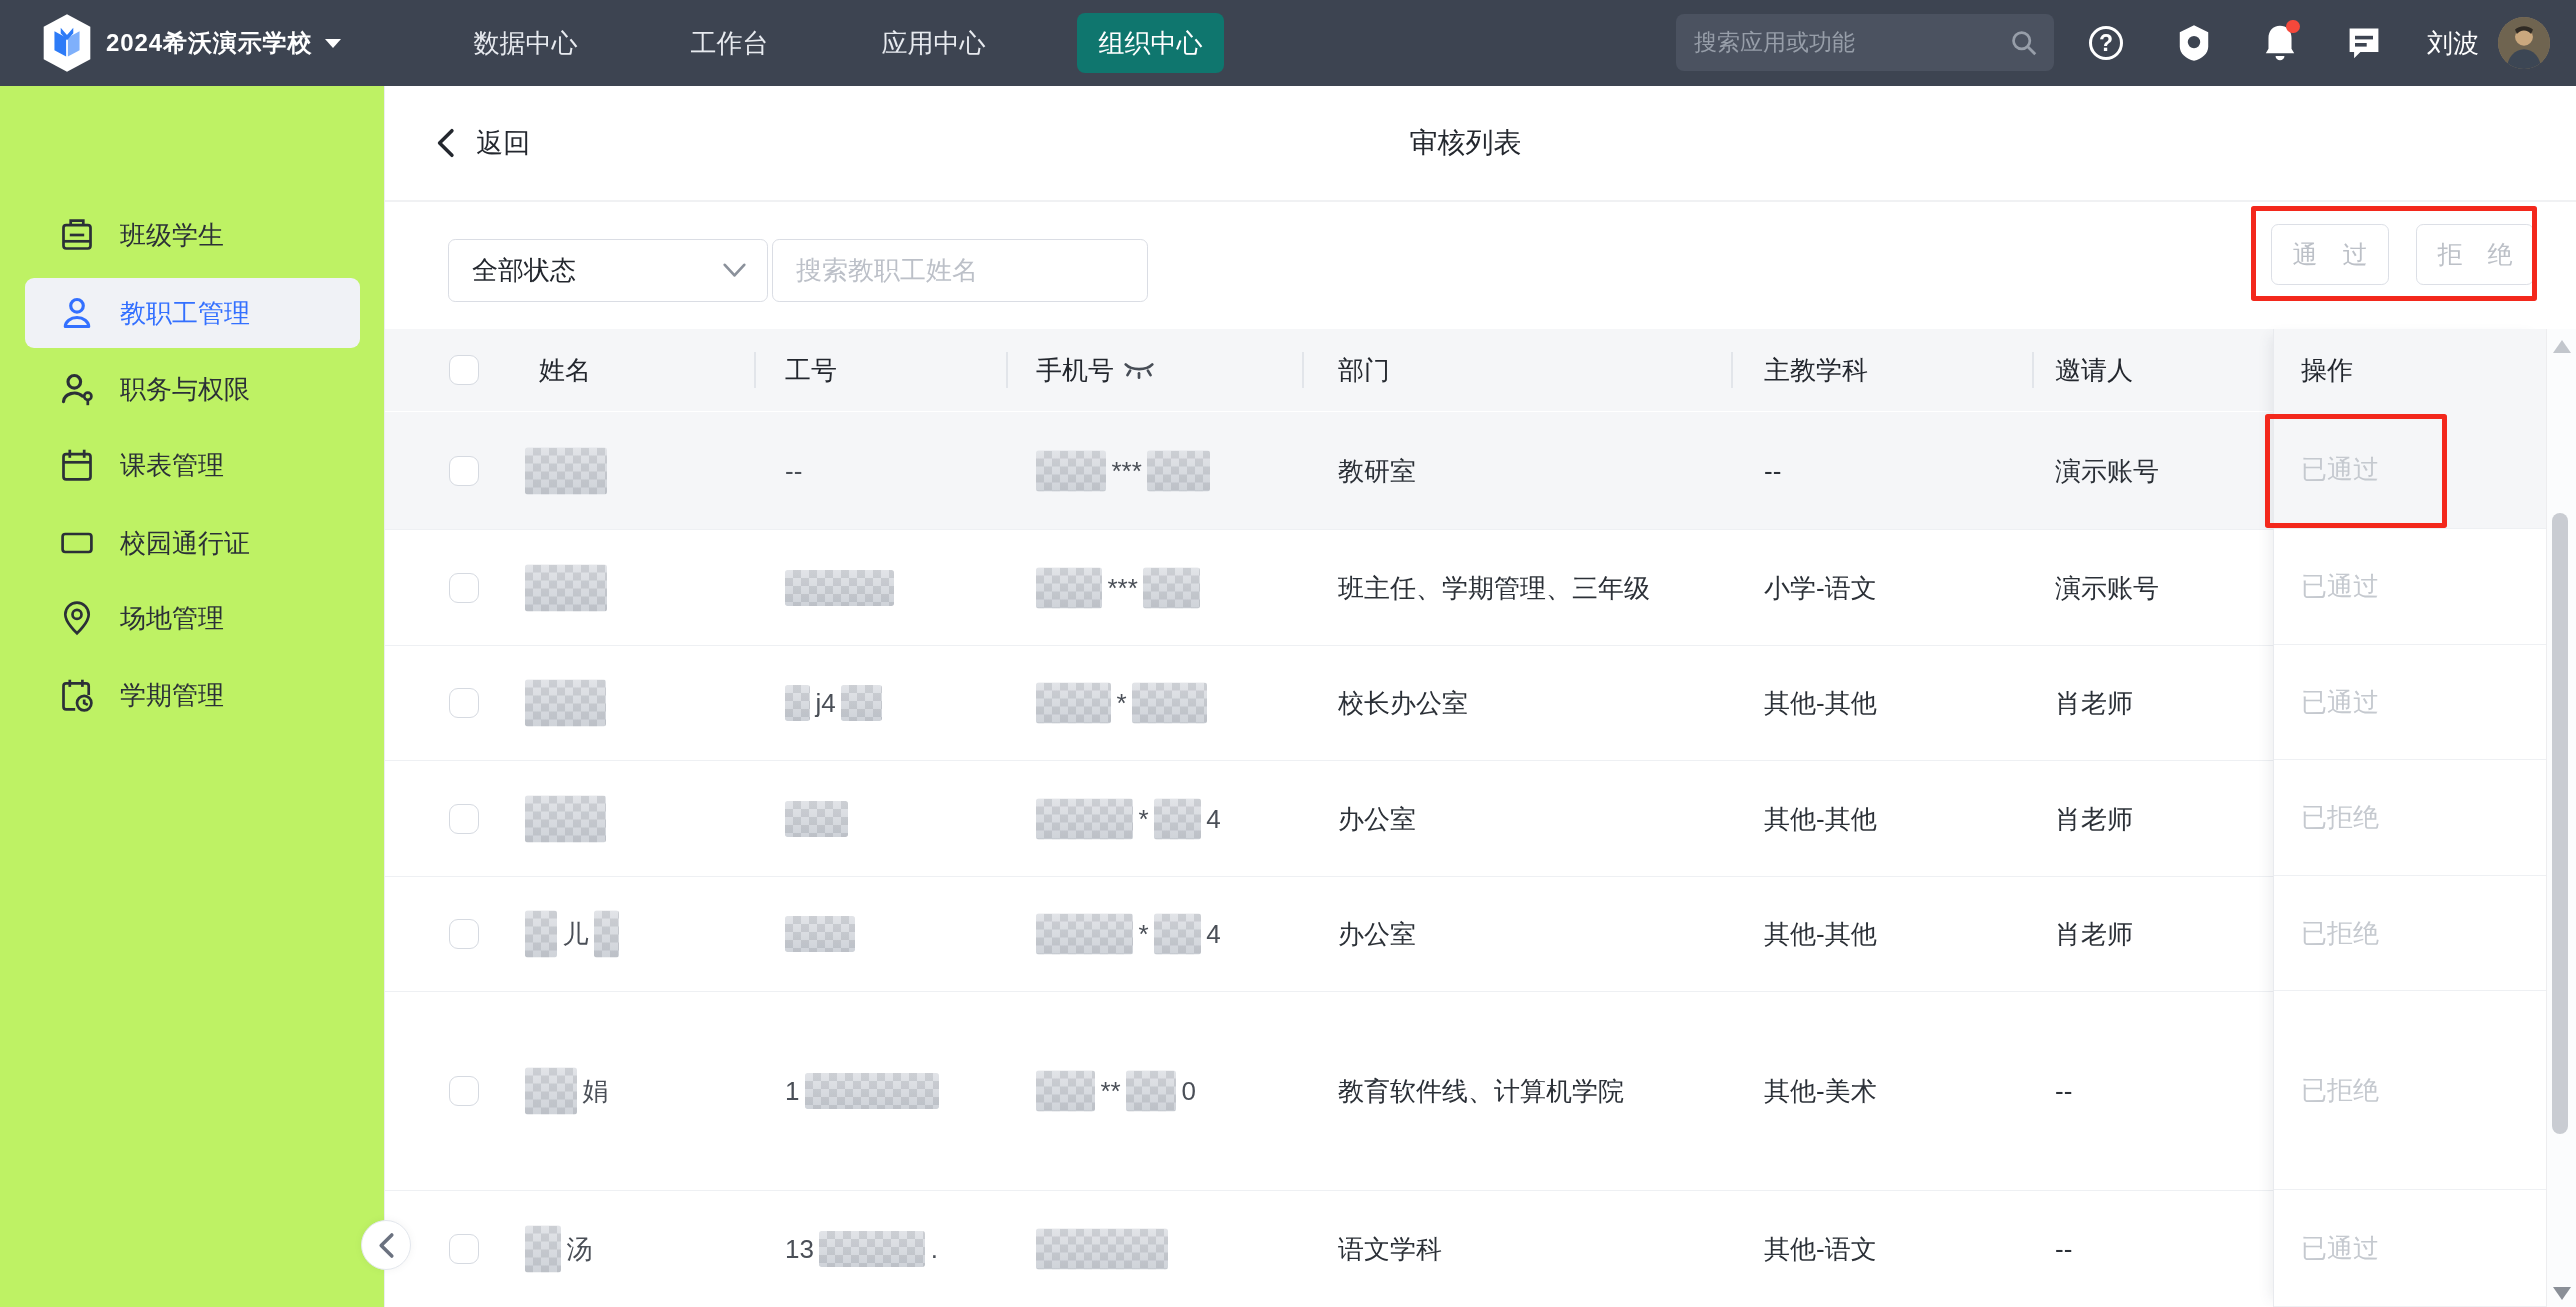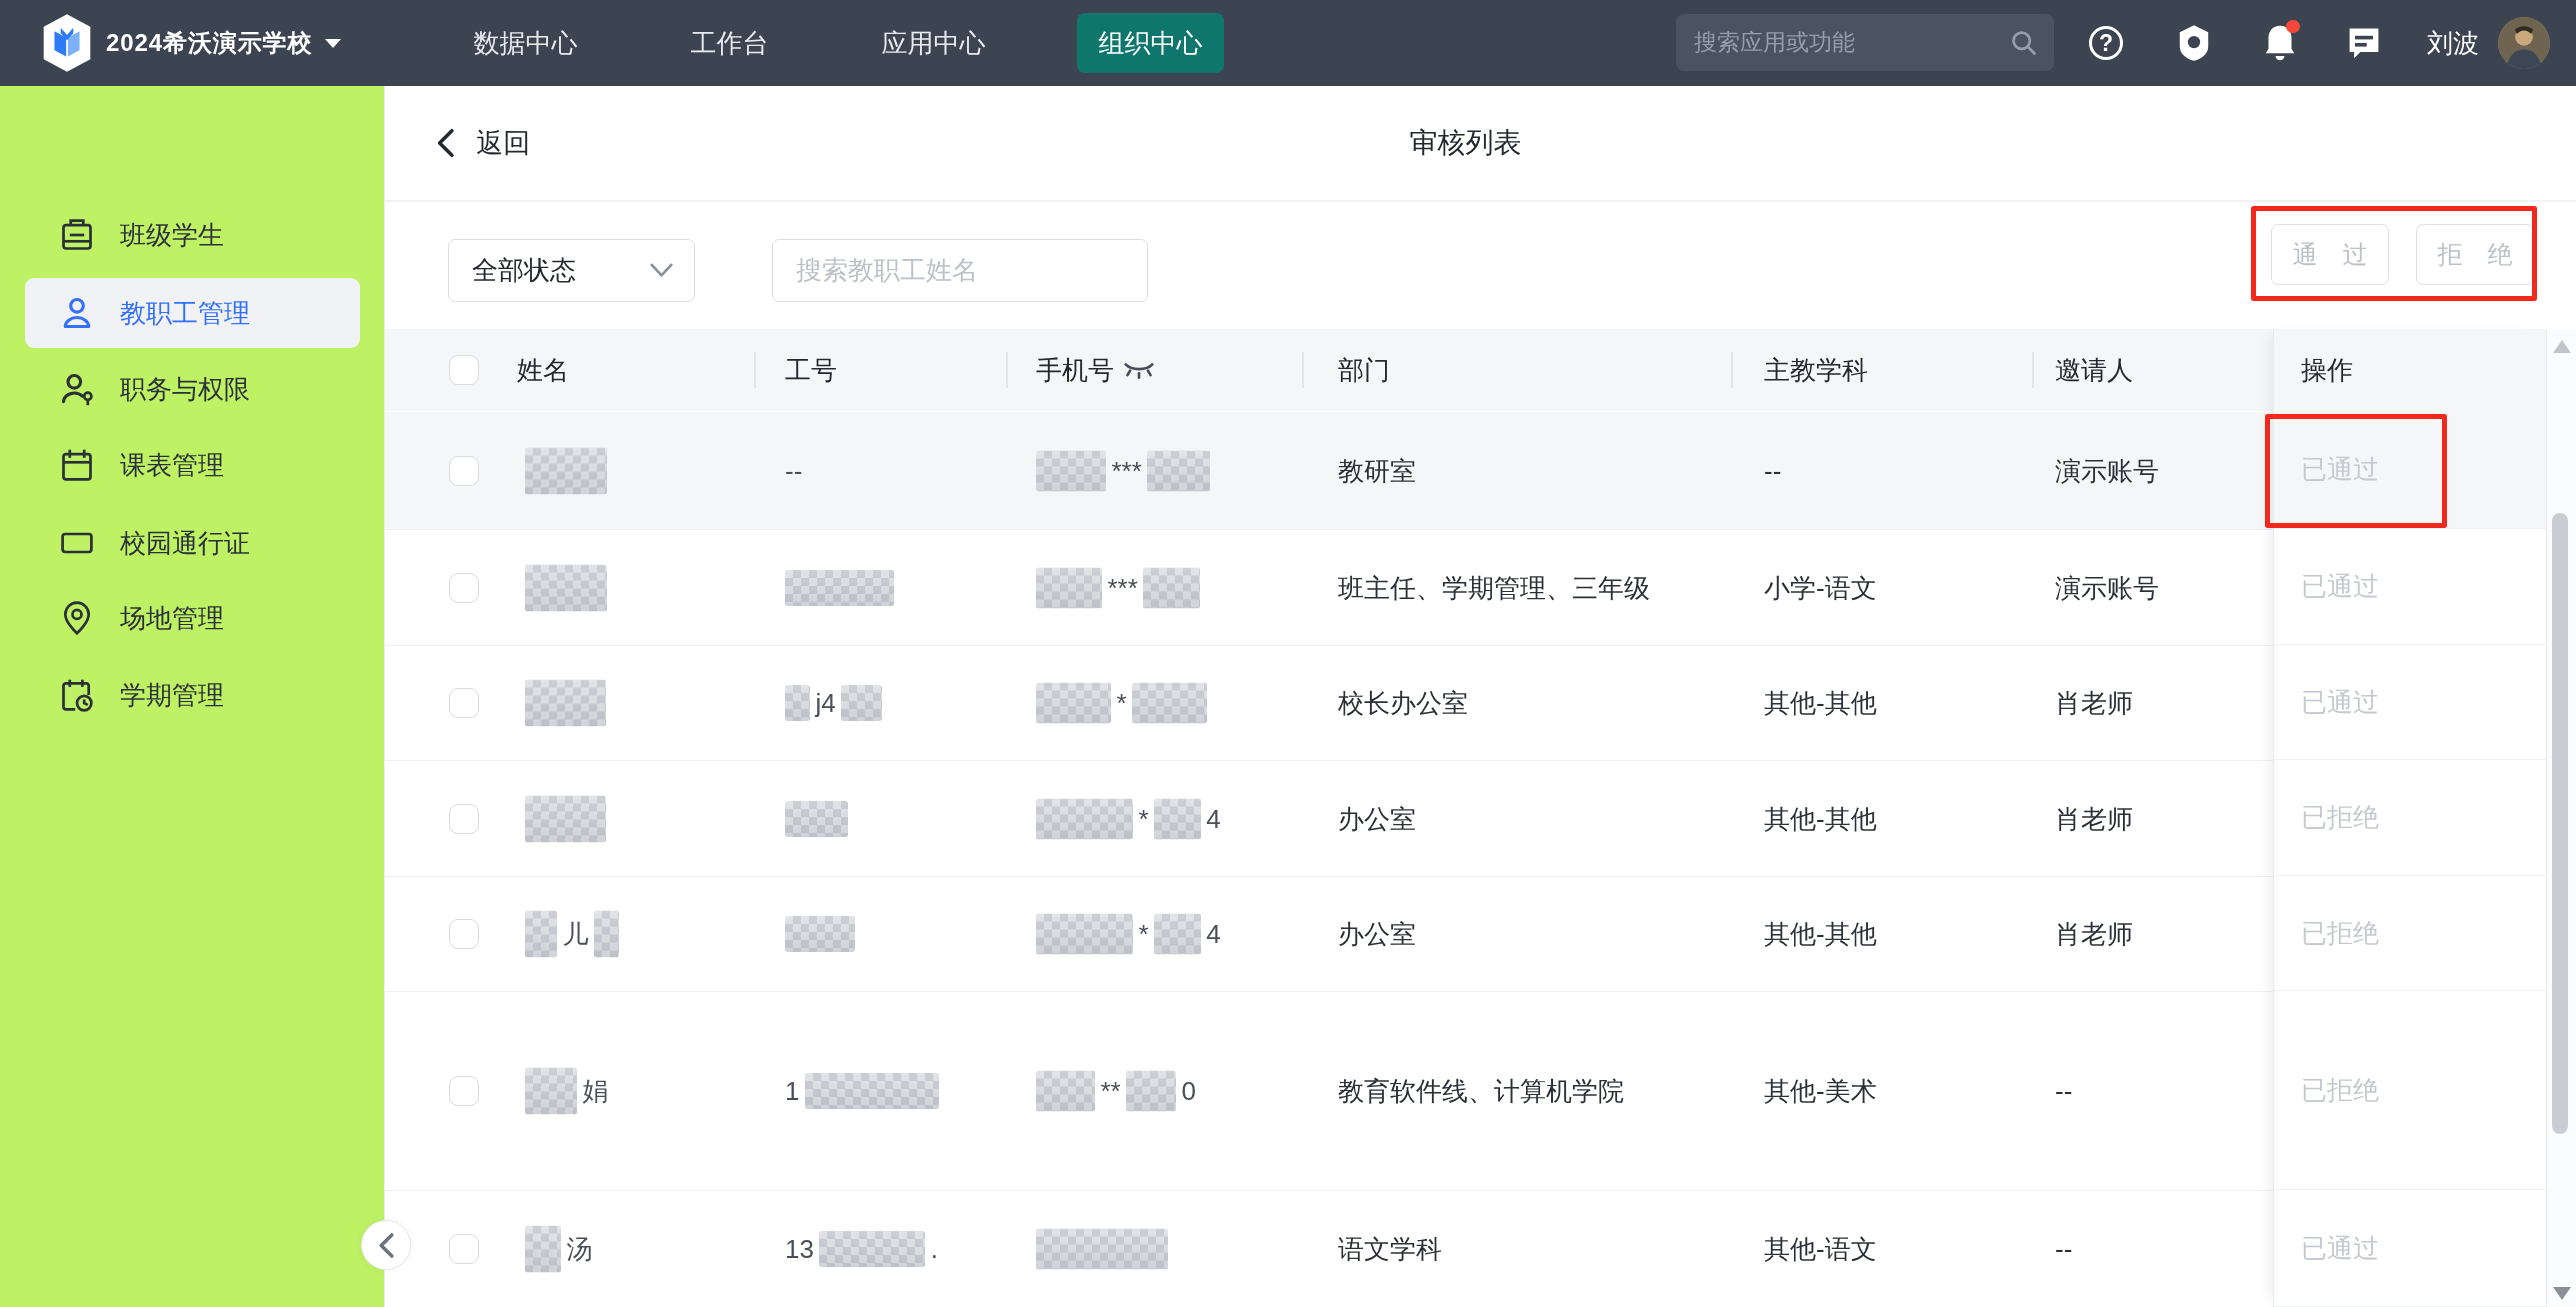--- a/index.html
+++ b/index.html
@@ -33,21 +33,21 @@
   .collapse-btn { position:absolute; left:361px; top:1220px; width:50px; height:50px; border-radius:50%; background:#fff; border:1.8px solid #e3e7ed; box-shadow:0 0 9px rgba(0,0,0,0.05); display:flex; align-items:center; justify-content:center; z-index:25; cursor:pointer; }
 
   
   .content { position:absolute; left:385px; top:86px; right:0; bottom:0; background:#fff; }
   .page-header { position:absolute; left:0; top:0; width:100%; height:114px; }
   .back-group { position:absolute; left:50px; top:0; height:114px; display:flex; align-items:center; gap:19.7px; cursor:pointer; }
   .back-label { font-size:27px; color:#23272e; }
   .page-title { position:absolute; left:0; right:30px; top:0; height:114px; display:flex; align-items:center; justify-content:center; font-size:28px; color:#23272e; font-weight:500; }
   .hdr-divider { position:absolute; left:0; top:114px; right:0; height:1.8px; background:#f0f1f3; }
 
-  .select-box { position:absolute; left:63px; top:153px; width:247px; height:63px; border:1.8px solid #dadde4; border-radius:7.2px; display:flex; align-items:center; cursor:pointer; background:#fff; }
+  .select-box { position:absolute; left:63px; top:153px; width:320px; height:63px; border:1.8px solid #dadde4; border-radius:7.2px; display:flex; align-items:center; cursor:pointer; background:#fff; }
   .select-box .val { font-size:26px; color:#23272e; margin-left:23px; flex:1; }
   .select-box .chev { margin-right:21.5px; }
   .search-box { position:absolute; left:387px; top:153px; width:376px; height:63px; border:1.8px solid #dadde4; border-radius:7.2px; display:flex; align-items:center; background:#fff; }
   .search-box input { flex:1; border:none; outline:none; font-size:26px; color:#23272e; padding:0 0 0 23px; font-family:inherit; }
   .search-box input::placeholder { color:#bcc0c8; }
   .search-box .mag { margin-right:19.7px; }
 
   .bulk-btn { position:absolute; top:138px; width:118px; height:61px; border:1.8px solid #dcdfe6; border-radius:7.2px; background:#fff; color:#bcc0c7; font-size:25px; display:flex; align-items:center; justify-content:center; letter-spacing:9px; text-indent:9px; cursor:not-allowed; font-family:inherit; }
   .bulk-btn.approve { left:1886px; } .bulk-btn.reject { left:2031px; }
 
@@ -262,21 +262,21 @@
           <line x1="22.5" y1="22.5" x2="31" y2="31" stroke="#8b919b" stroke-width="3"></line>
         </svg>
     </div>
 
     <button class="bulk-btn approve">通 过</button>
     <button class="bulk-btn reject">拒 绝</button>
 
     <div class="thead">
       <div class="checkbox"></div>
       <div id="thead-cols">
-          <div class="th" style="left: 132px;">姓名</div>
+          <div class="th" style="left: 154px;">姓名</div>
           <div class="th" style="left: 400px;">工号</div>
           <div class="th" style="left: 651px;">
             <span>手机号</span>
             <svg style="margin-left:9px" width="32" height="21.5" viewBox="0 0 36 24">
               <path d="M3 6 a17 10 0 0 0 30 0" fill="none" stroke="#474d56" stroke-width="3" stroke-linecap="round"></path>
               <line x1="8" y1="13" x2="5" y2="18" stroke="#474d56" stroke-width="3" stroke-linecap="round"></line>
               <line x1="18" y1="16" x2="18" y2="21" stroke="#474d56" stroke-width="3" stroke-linecap="round"></line>
               <line x1="28" y1="13" x2="31" y2="18" stroke="#474d56" stroke-width="3" stroke-linecap="round"></line>
             </svg>
           </div>

